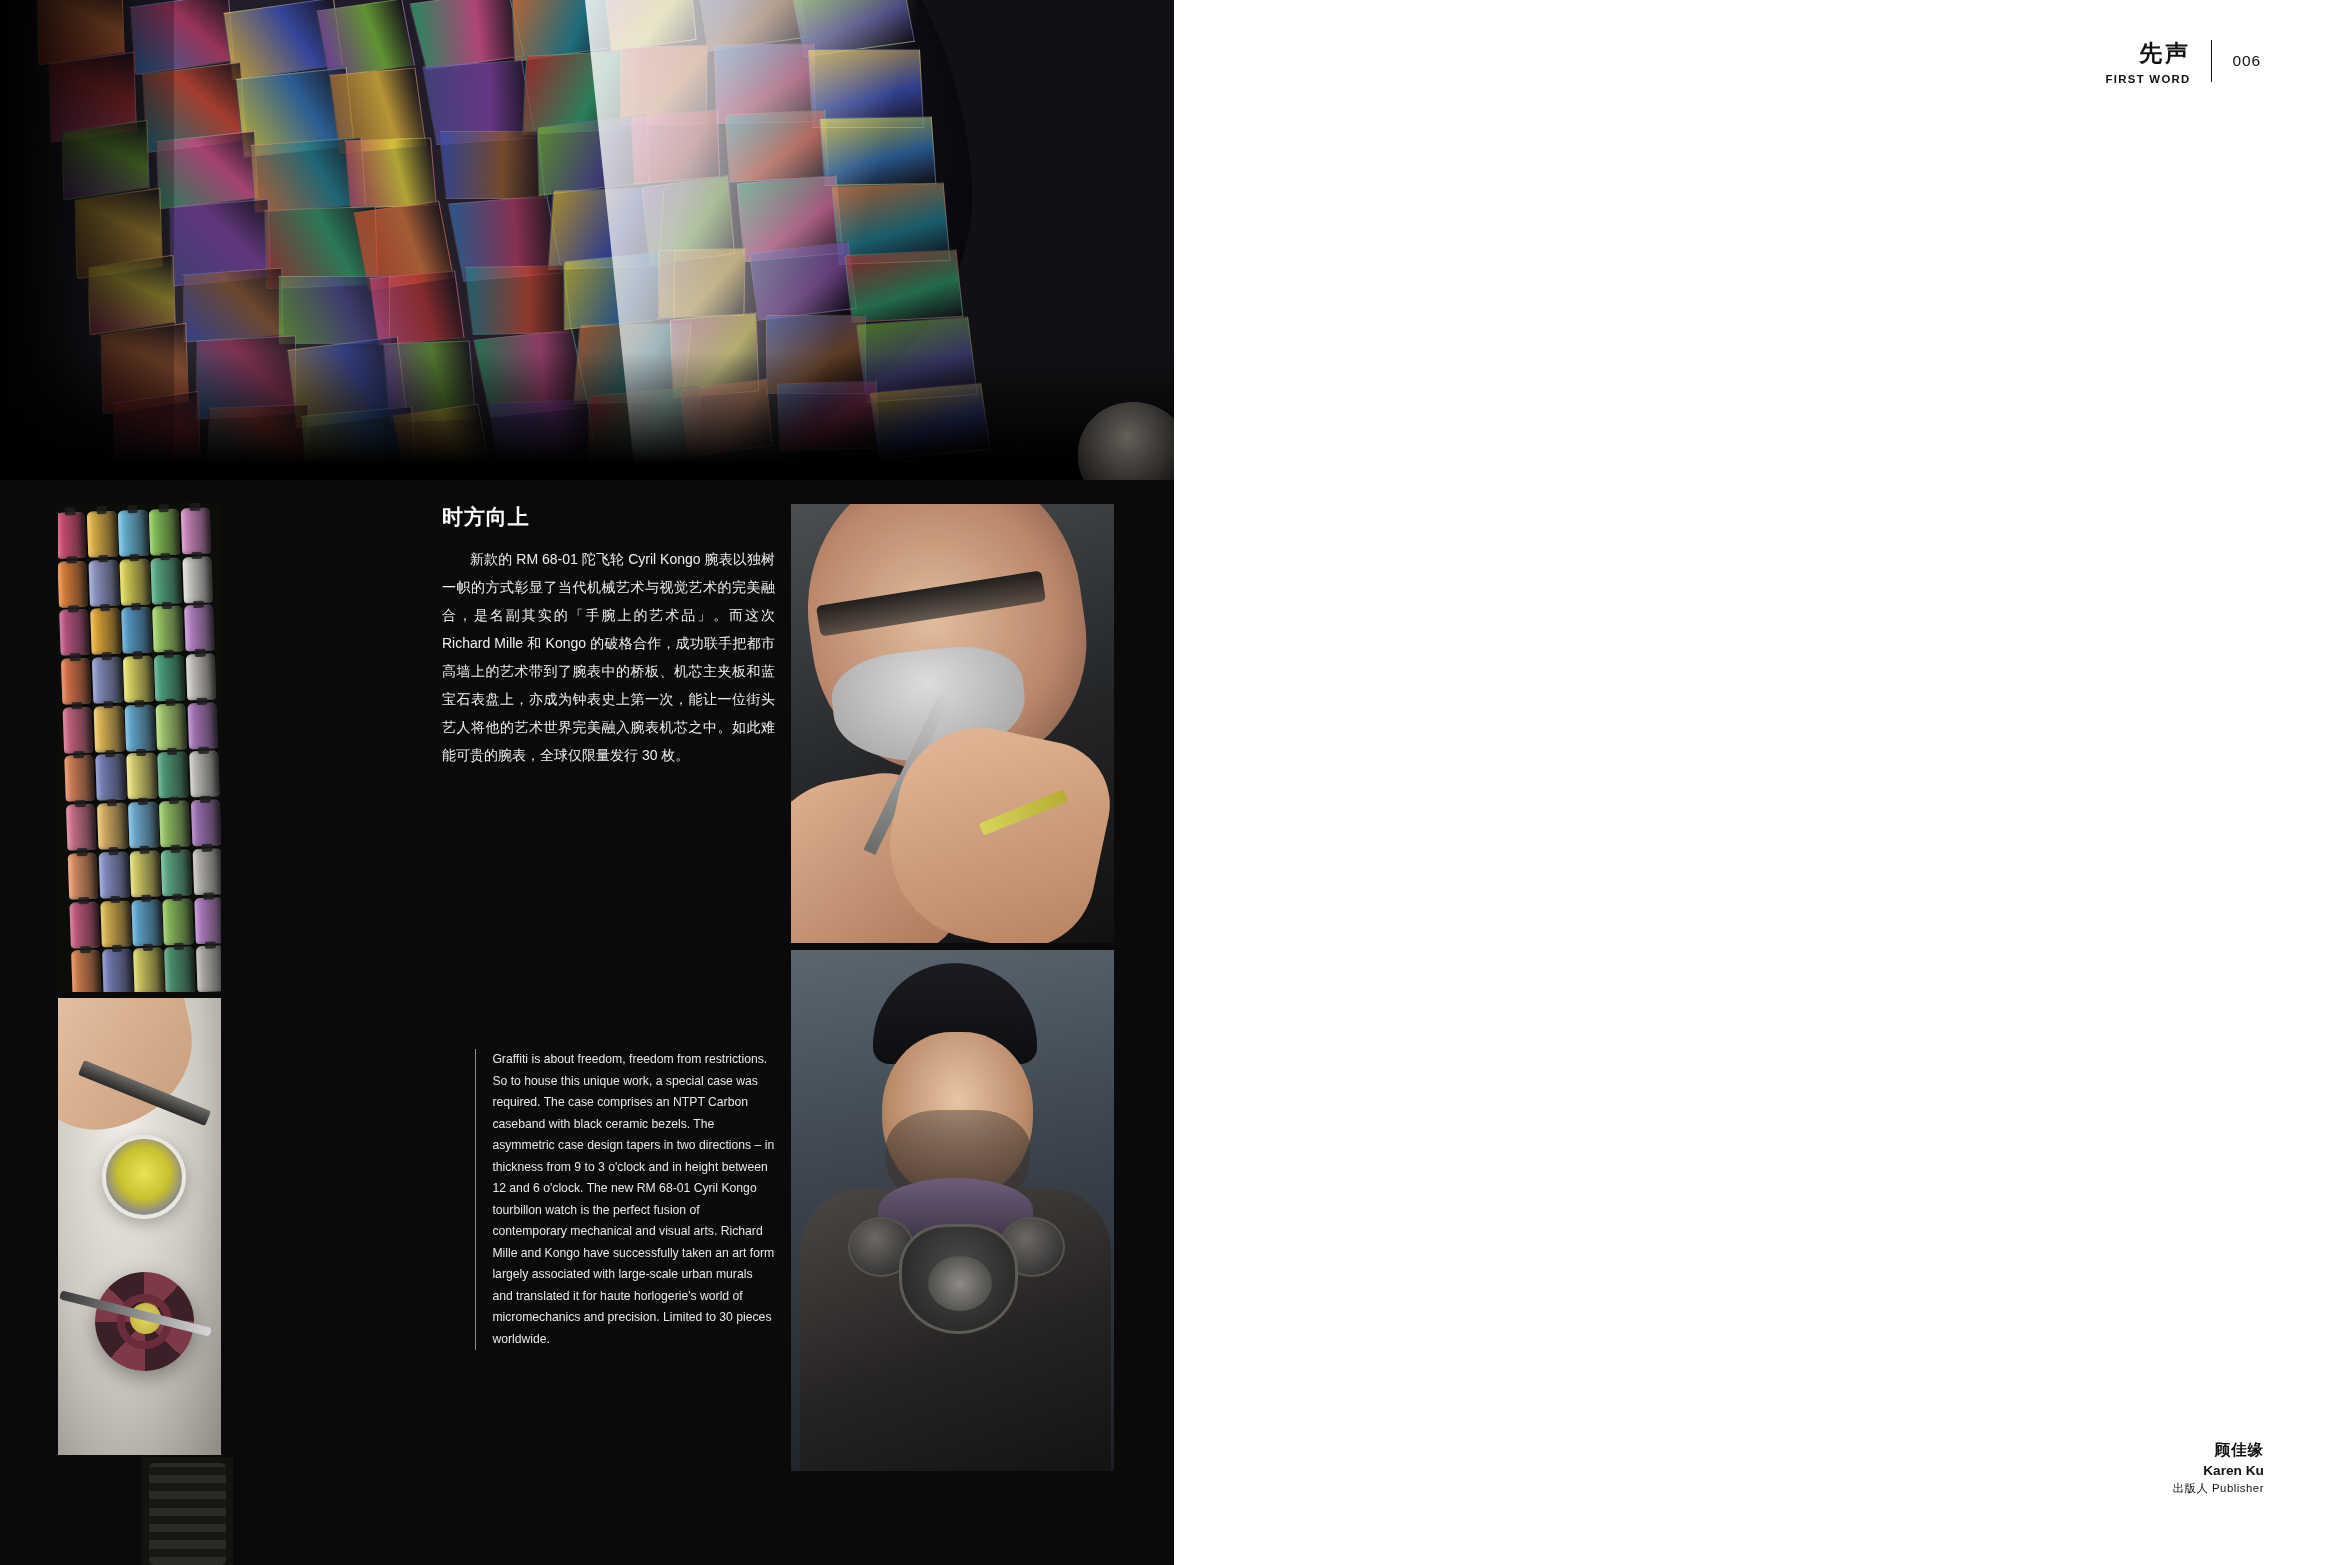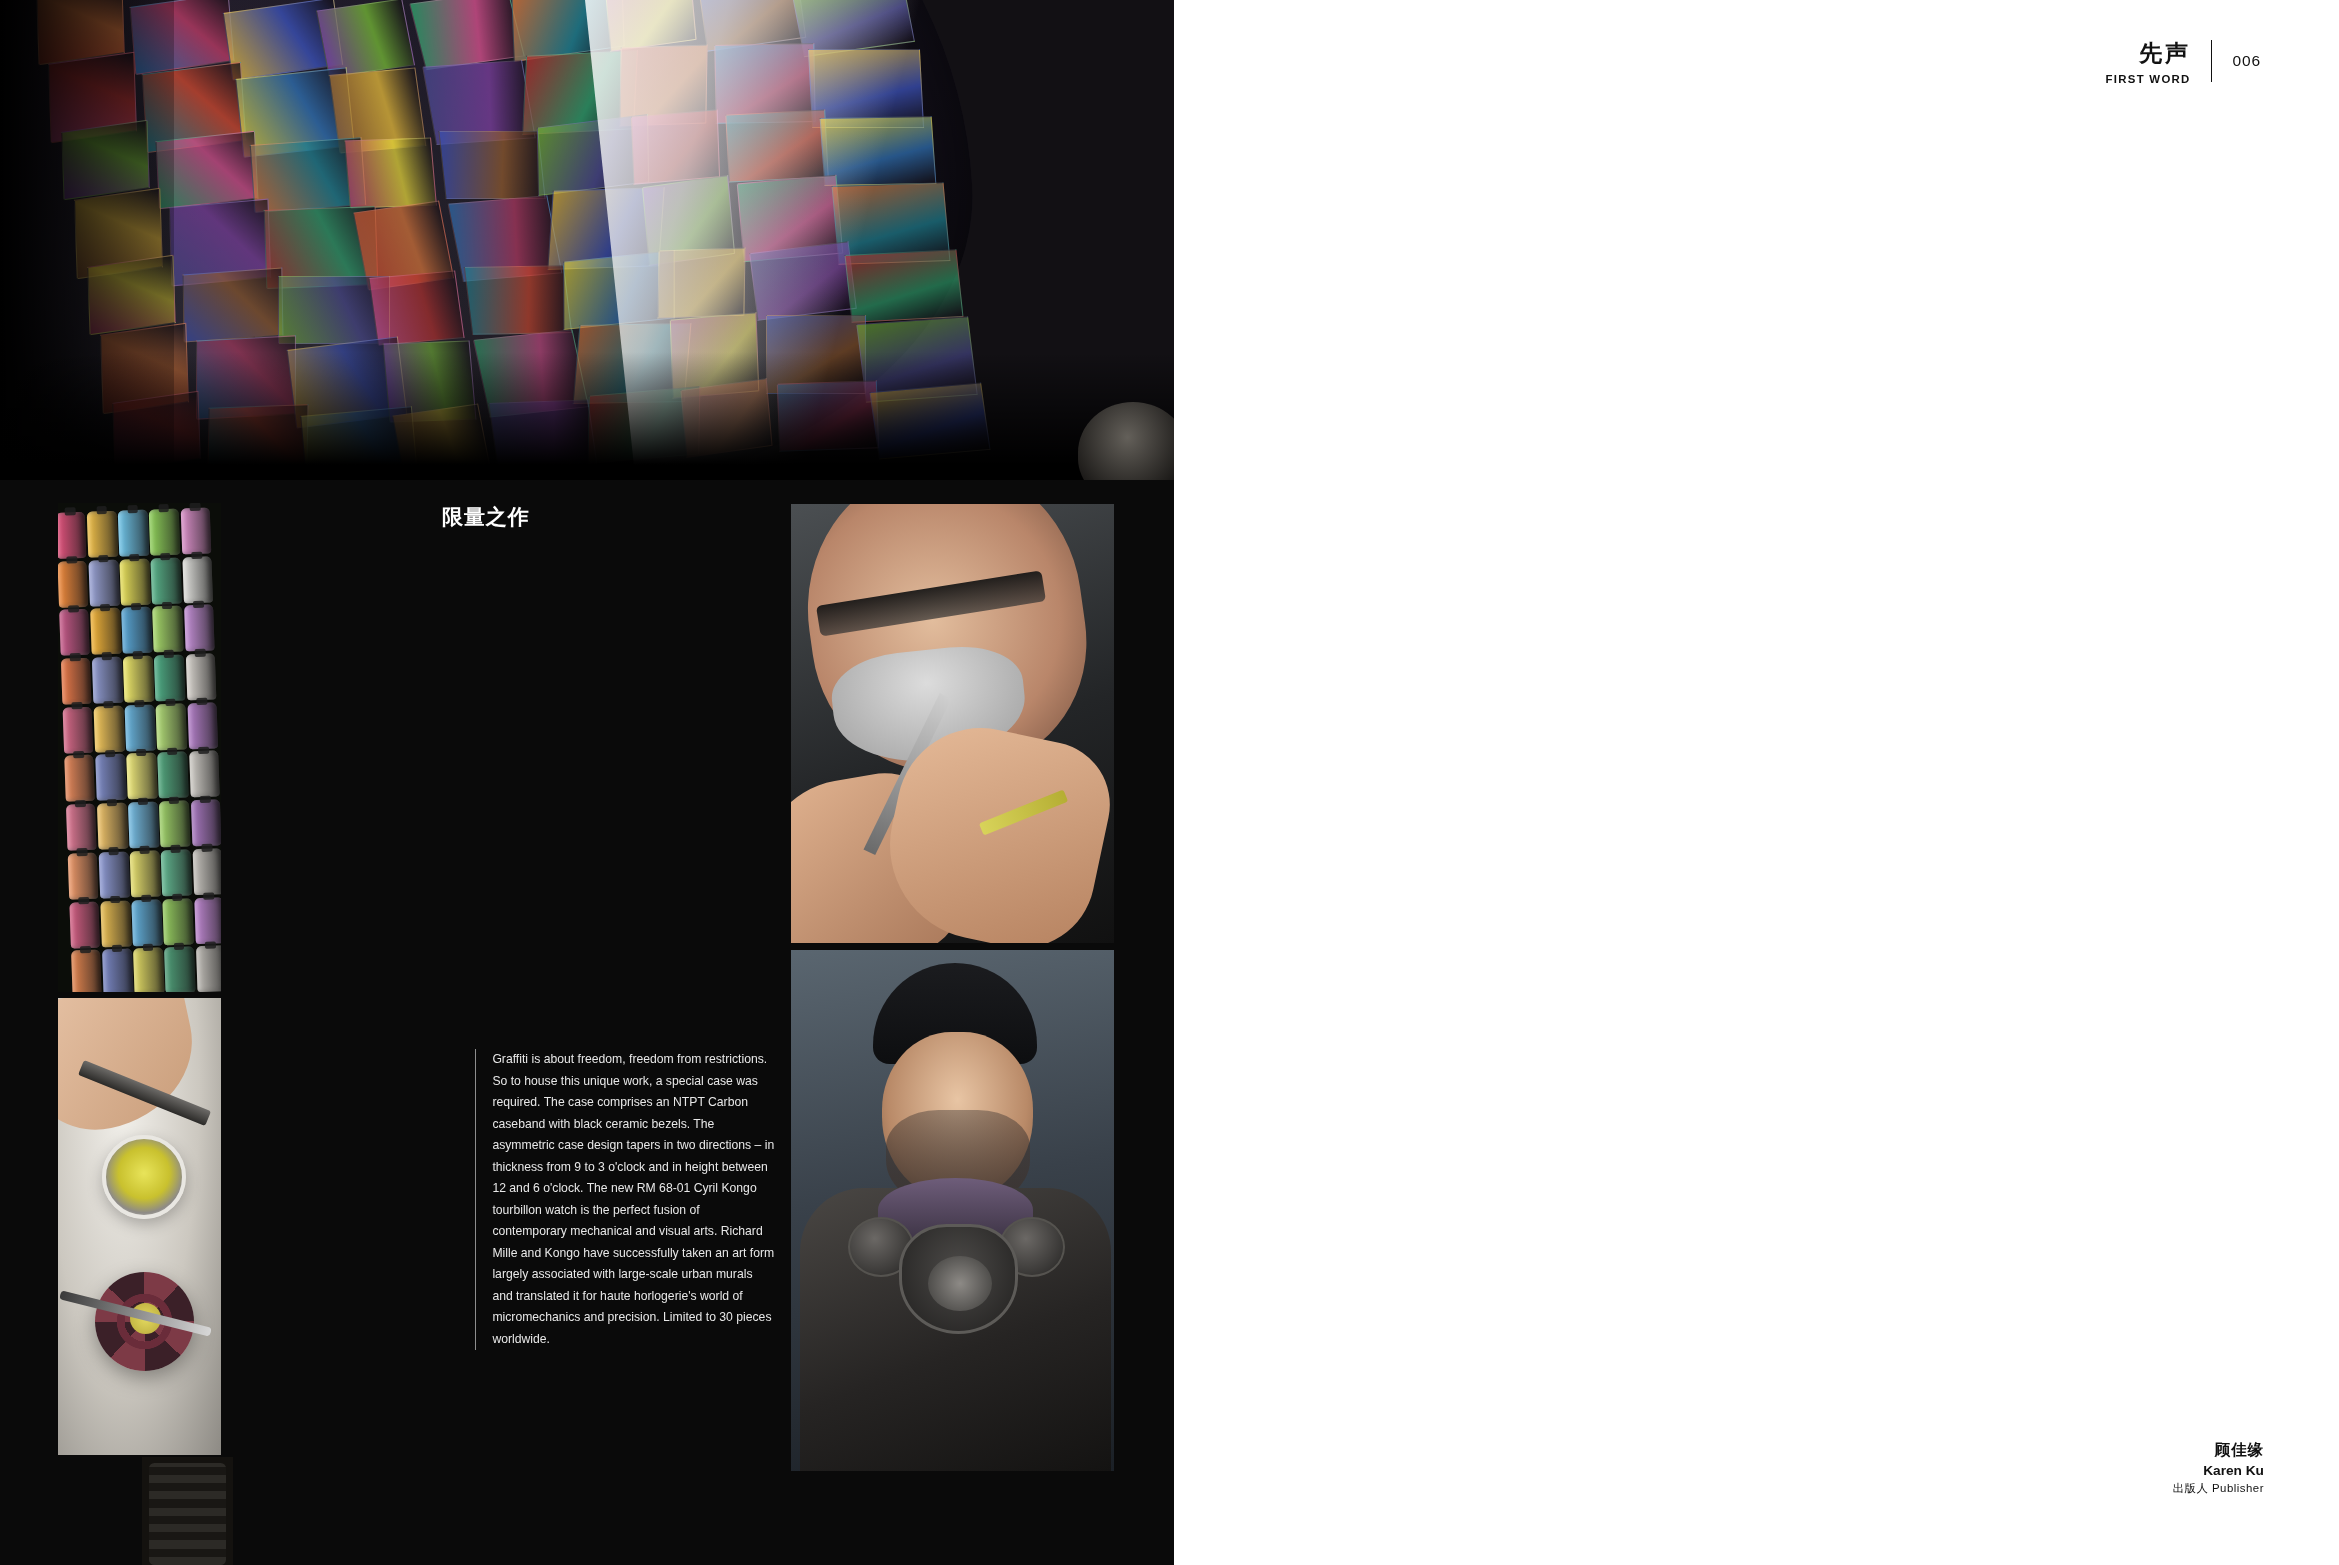--- a/index.html
+++ b/index.html
@@ -569,23 +569,24 @@
       <div class="pt-beanie"></div>
       <div class="pt-face"></div>
       <div class="pt-beard"></div>
       <div class="pt-jacket"></div>
       <div class="pt-collar"></div>
       <div class="pt-canister-l"></div>
       <div class="pt-canister-r"></div>
       <div class="pt-respirator"></div>
     </div>
 
-    <div class="cn-heading">限量之作</div>
+    <div class="cn-heading">时方向上</div>
 
     <div class="cn-body">
+      <p>新款的 RM 68-01 陀飞轮 Cyril Kongo 腕表以独树一帜的方式彰显了当代机械艺术与视觉艺术的完美融合，是名副其实的「手腕上的艺术品」。而这次 Richard Mille 和 Kongo 的破格合作，成功联手把都市高墙上的艺术带到了腕表中的桥板、机芯主夹板和蓝宝石表盘上，亦成为钟表史上第一次，能让一位街头艺人将他的艺术世界完美融入腕表机芯之中。如此难能可贵的腕表，全球仅限量发行 30 枚。</p>
     </div>
 
     <div class="en-box">
       <p>Graffiti is about freedom, freedom from restrictions. So to house this unique work, a special case was required. The case comprises an NTPT Carbon caseband with black ceramic bezels. The asymmetric case design tapers in two directions – in thickness from 9 to 3 o'clock and in height between 12 and 6 o'clock. The new RM 68-01 Cyril Kongo tourbillon watch is the perfect fusion of contemporary mechanical and visual arts. Richard Mille and Kongo have successfully taken an art form largely associated with large-scale urban murals and translated it for haute horlogerie's world of micromechanics and precision. Limited to 30 pieces worldwide.</p>
     </div>
   </div>
 
   <div class="right-page">
 
     <div class="masthead">

